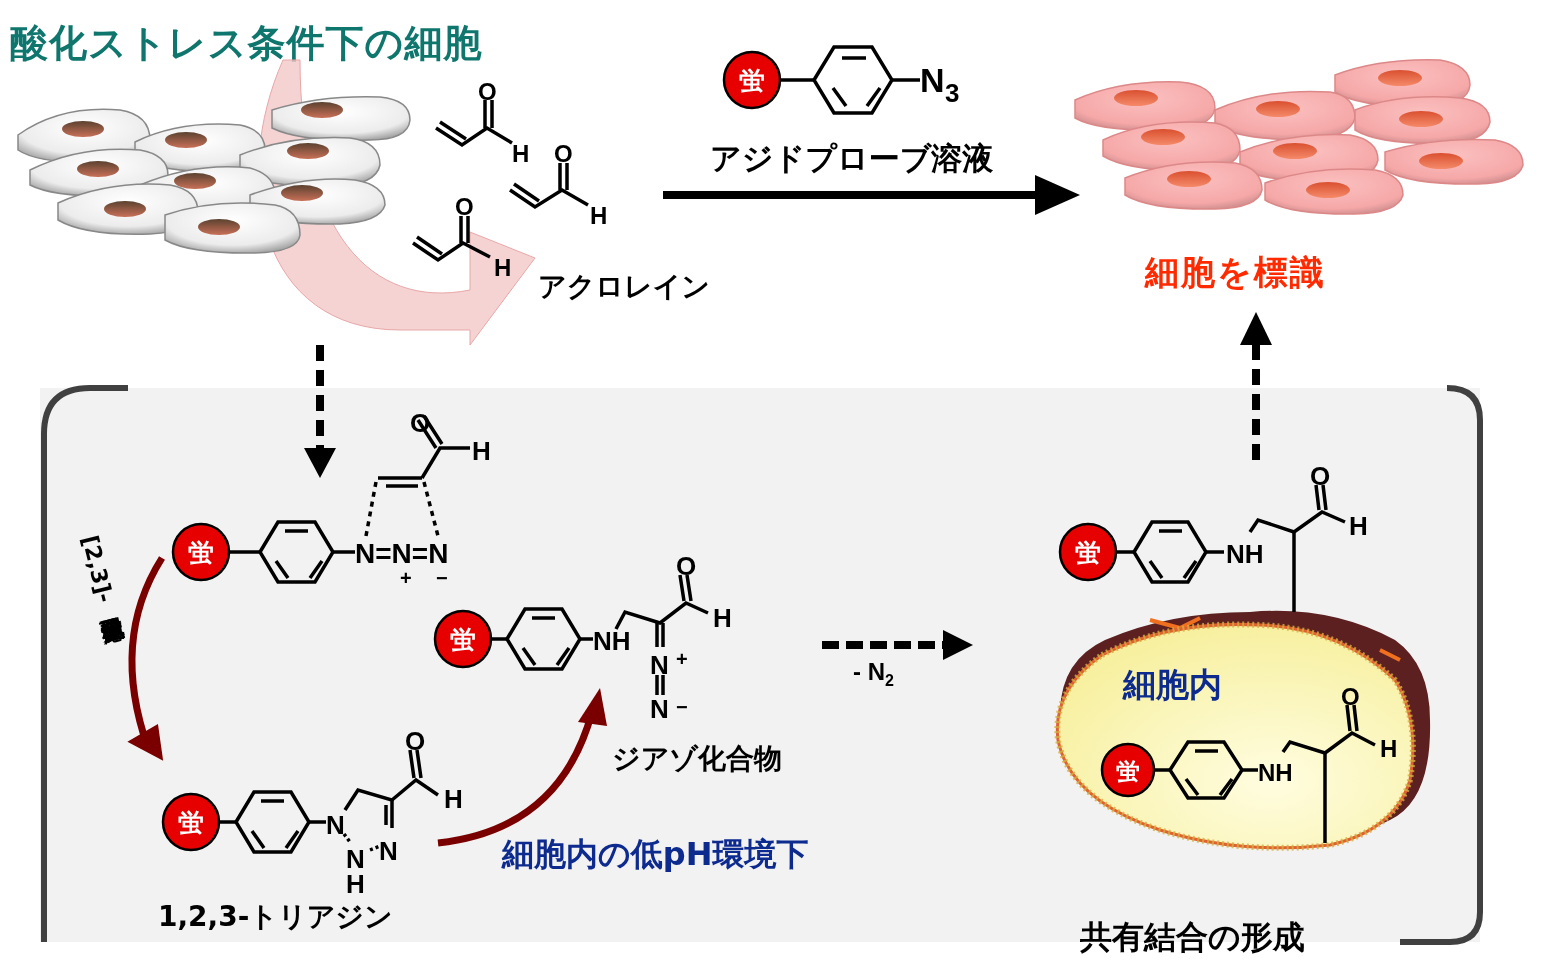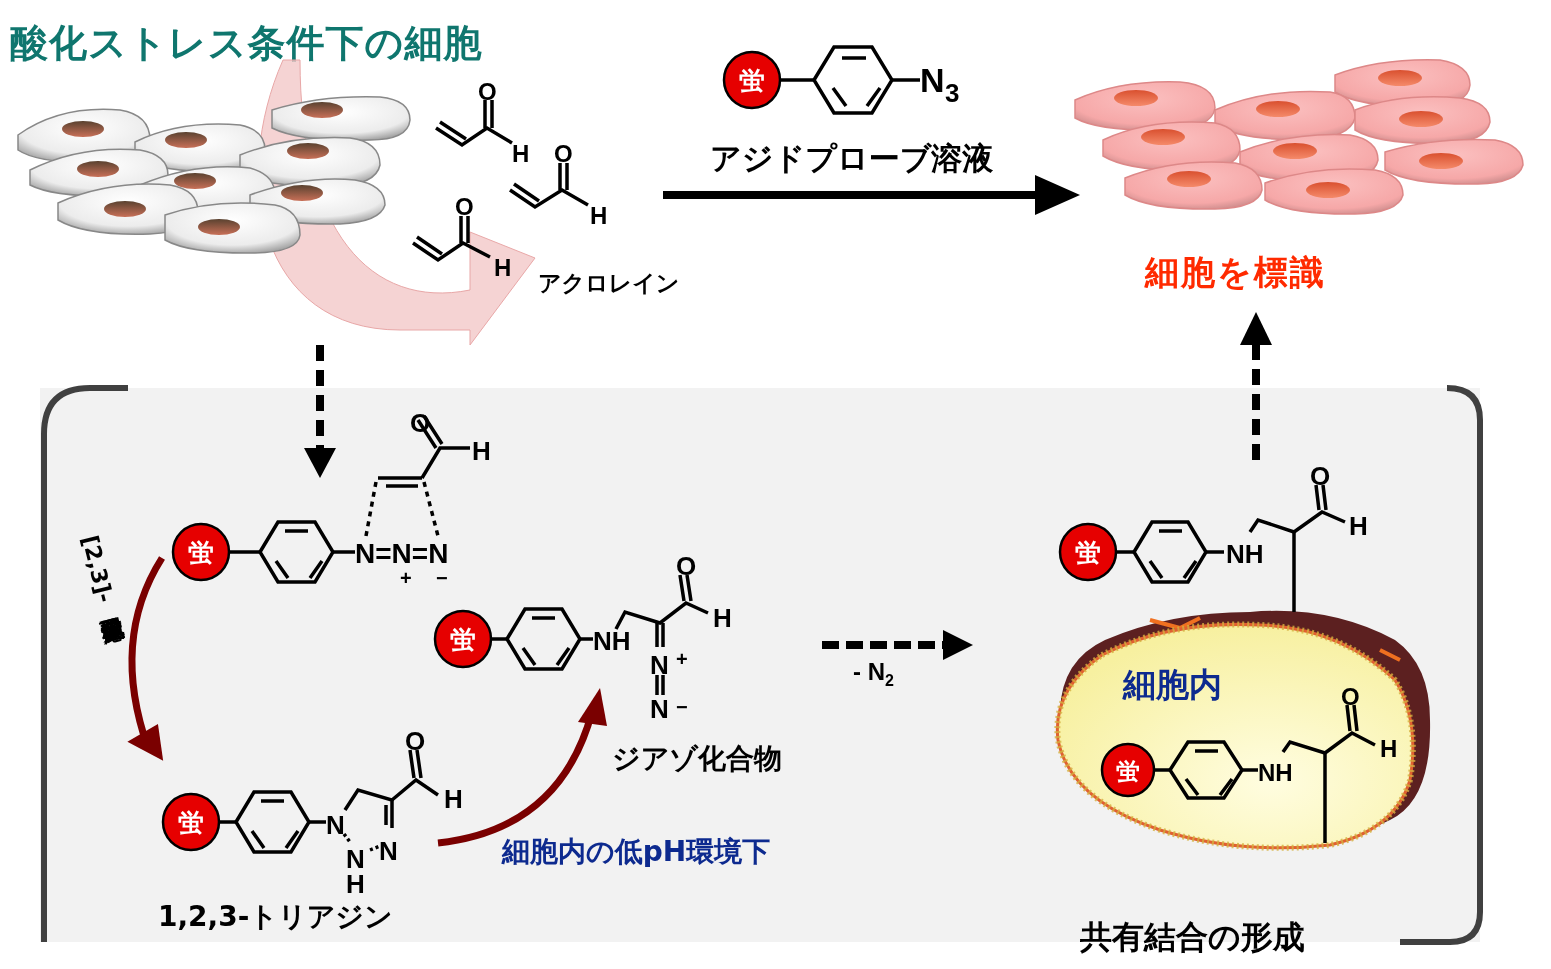--- a/index.html
+++ b/index.html
@@ -1,22 +1,22 @@
 <!DOCTYPE html>
 <html><head>
 <meta charset="utf-8">
 <style>
   html, body { margin: 0; padding: 0; background: #ffffff; }
   body { width: 1551px; height: 969px; position: relative; overflow: hidden;
          font-family: "DejaVu Sans", "Liberation Sans", sans-serif; }
   .abs { position: absolute; }
   .title-dark { color: #0f766e; font-weight: bold; font-size: 38px; letter-spacing: 1px; white-space: nowrap; }
   .title-red { color: #ff2a00; font-weight: bold; font-size: 34px; letter-spacing: 2px; white-space: nowrap; }
-  .label-black { color: #000; font-weight: bold; font-size: 23px; white-space: nowrap; }
-  .label-blue { color: #0d2a8f; font-weight: bold; font-size: 28px; white-space: nowrap; }
+  .label-black { color: #000; font-weight: bold; font-size: 28px; white-space: nowrap; }
+  .label-blue { color: #0d2a8f; font-weight: bold; font-size: 32px; white-space: nowrap; }
   .chem { font-family: "Liberation Sans", sans-serif; font-weight: bold; fill: #000; }
   .panel { position: absolute; left: 40px; top: 388px; width: 1440px; height: 554px;
            background: #f2f2f2; }
   svg text { font-family: "Liberation Sans", sans-serif; }
   .vertical-label { writing-mode: vertical-rl; font-weight: bold; font-size: 22px; color: #000;
                     transform: rotate(-14deg); transform-origin: center; white-space: nowrap; }
 </style>
 </head>
 <body>
 

